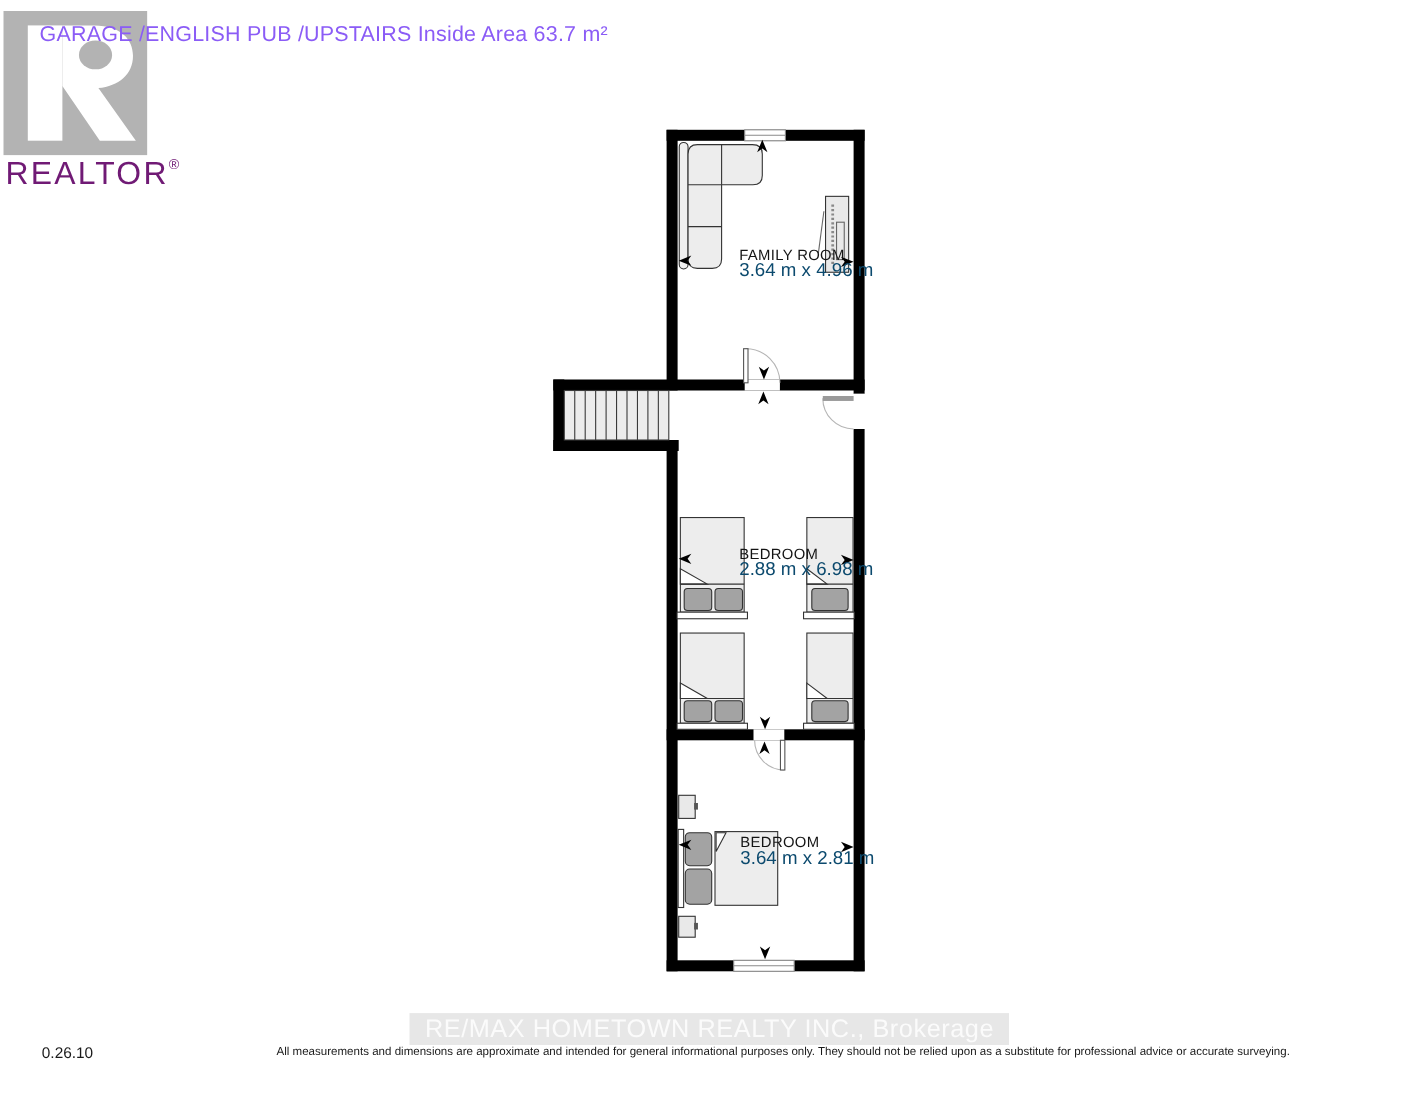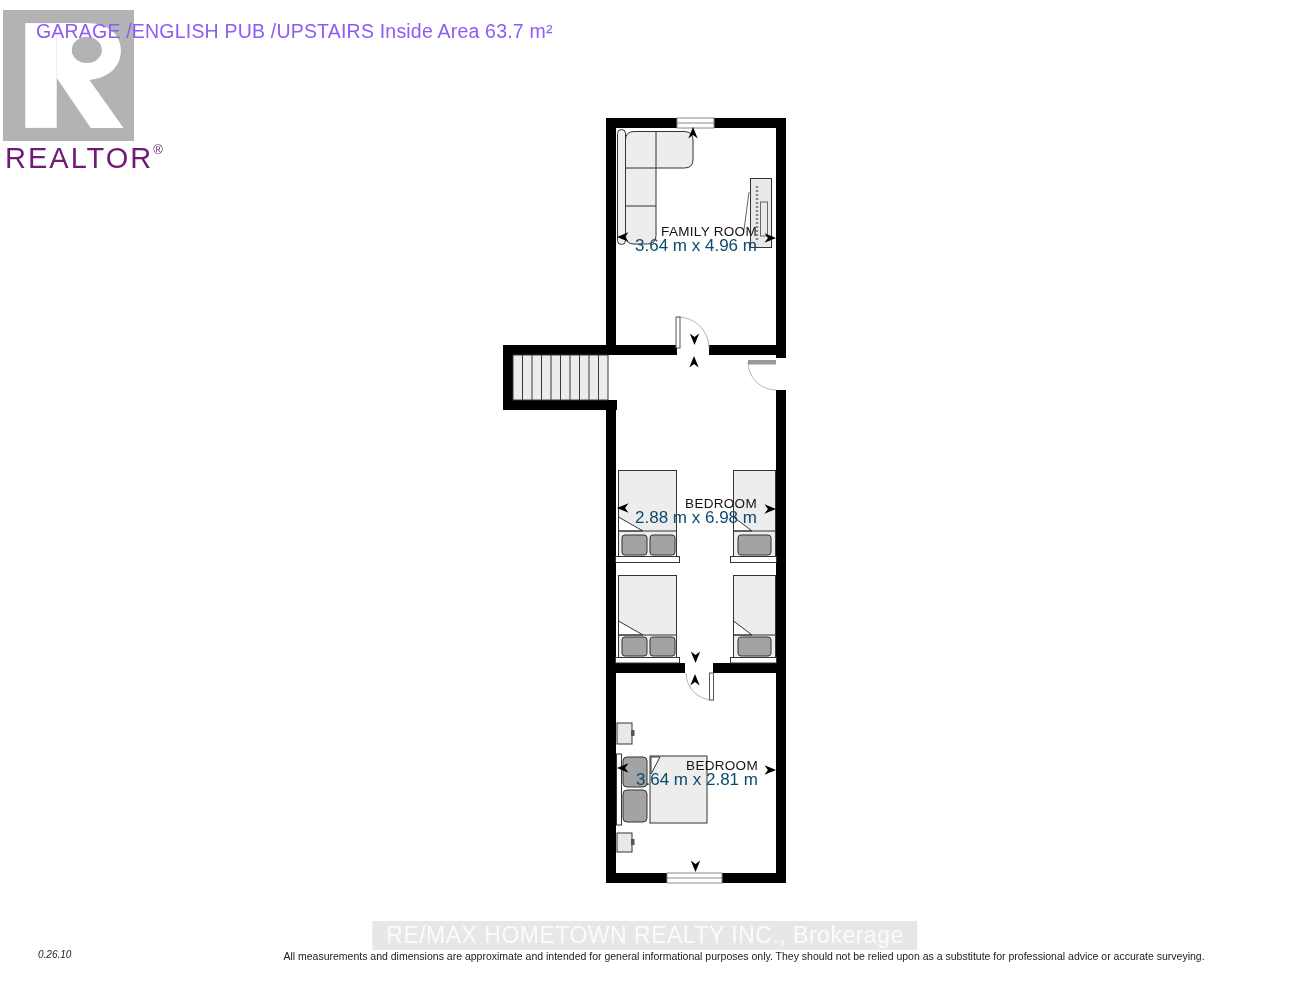--- a/index.html
+++ b/index.html
@@ -13,33 +13,33 @@
     z-index:5;white-space:nowrap;
   }
   .logo-box{left:3px;top:8px;z-index:1;}
   .realtor-word{
     left:5px;top:142px;font-size:29px;color:#701a75;letter-spacing:2px;
     z-index:1;white-space:nowrap;font-weight:400;
   }
   .realtor-word .reg{font-size:13px;vertical-align:top;letter-spacing:0;}
   .plan-svg{left:0;top:0;z-index:2;}
   .room-label{
-    z-index:6;text-align:right;transform:translateX(-50%);
-    line-height:13px;white-space:nowrap;
+    z-index:6;text-align:left;transform:translateX(-50%);
+    line-height:13px;white-space:nowrap;margin-left:37px;
   }
   .room-label .rname{font-size:13.5px;color:#141414;letter-spacing:0.3px;}
   .room-label .rdims{font-size:17px;color:#0c4a6e;margin-top:1px;}
-  .version{left:38px;top:949px;font-size:10px;color:#1a1a1a;z-index:6;font-style:italic;}
+  .version{left:38px;top:949px;font-size:14px;color:#1a1a1a;z-index:6;}
   .watermark{
     left:645px;top:921px;transform:translateX(-50%);font-size:23px;
     color:#fbfbfb;background:#e7e7e7;padding:1px 14px;z-index:4;
     white-space:nowrap;letter-spacing:0.5px;
   }
   .disclaimer{
-    left:744px;top:950px;transform:translateX(-50%);font-size:10.5px;
+    left:712px;top:950px;transform:translateX(-50%);font-size:10.5px;
     color:#1a1a1a;z-index:6;white-space:nowrap;
   }
 </style>
 </head>
 <body>
 
 <div class="abs title">GARAGE /ENGLISH PUB /UPSTAIRS Inside Area 63.7 m²</div>
 
 <div class="abs logo-box">
   <svg width="131" height="135" viewBox="0 0 100 100">

